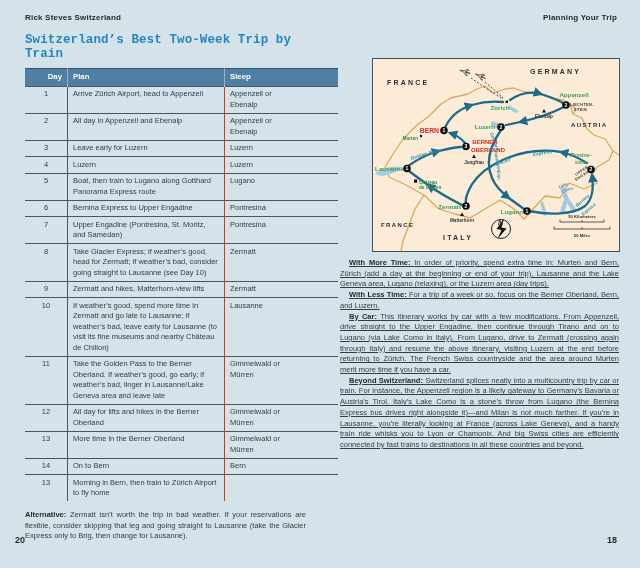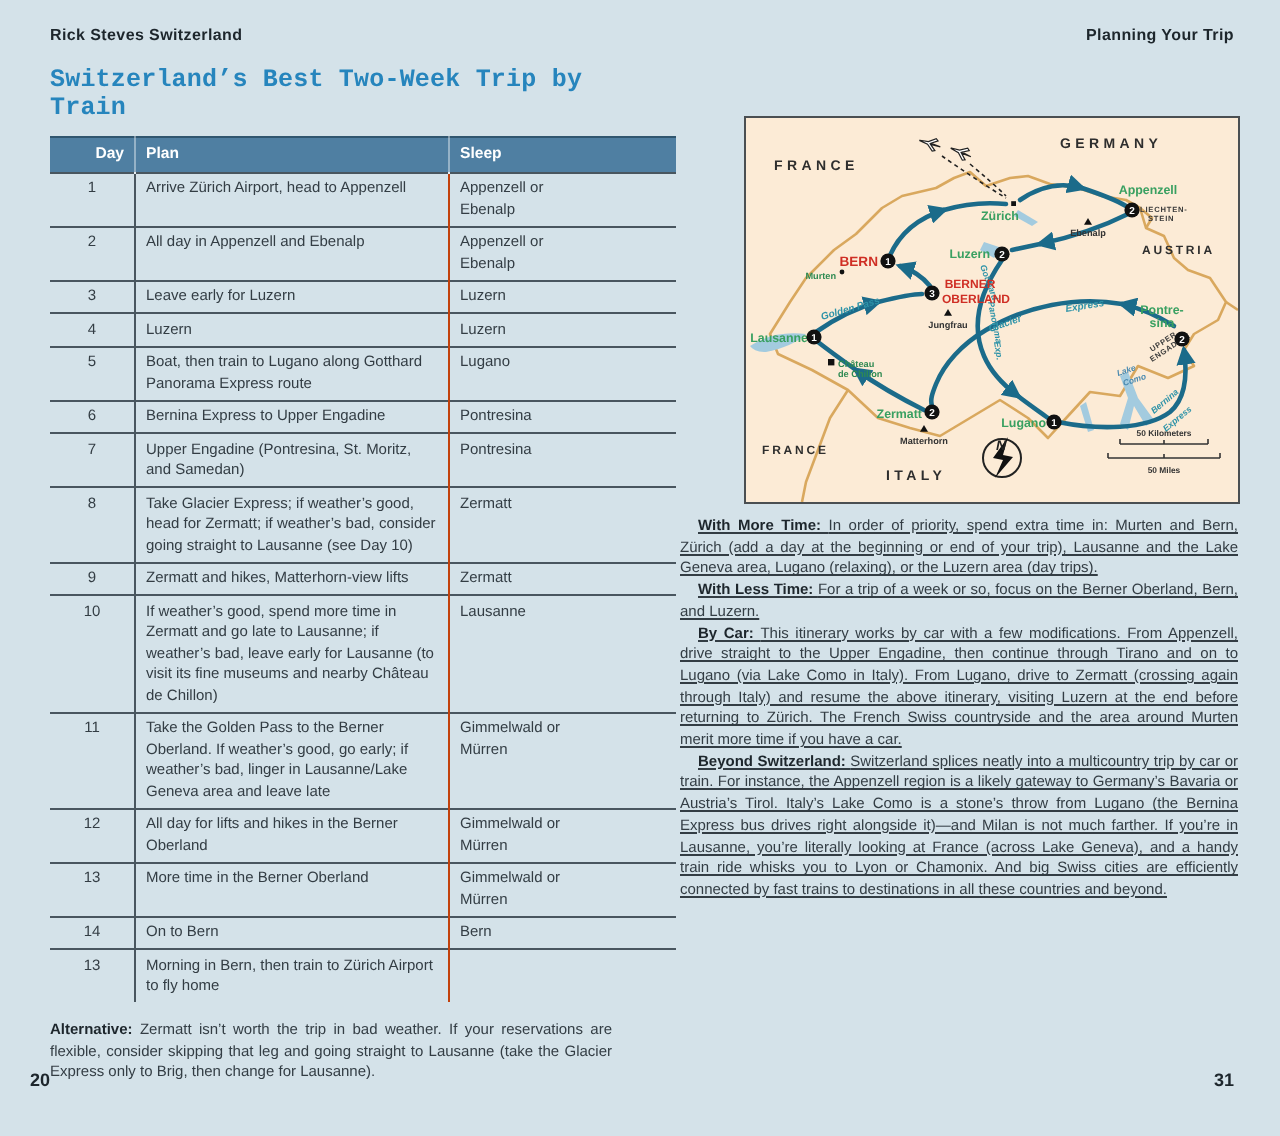--- a/index.html
+++ b/index.html
@@ -64,21 +64,21 @@
   .t-compass{font-size:7px;font-weight:bold;font-style:italic;fill:#222;}
   .route{stroke:#1b6b8a;stroke-width:2.3;fill:none;stroke-linecap:round;}
   .border-line{stroke:#d9a85e;stroke-width:1.3;fill:none;stroke-linejoin:round;}
 </style>
 </head>
 <body>
 
 <div class="running-head rh-left">Rick Steves Switzerland</div>
 <div class="running-head rh-right">Planning Your Trip</div>
 <div class="page-num pn-left">20</div>
-<div class="page-num pn-right">31</div>
+<div class="page-num pn-right">18</div>
 
 <div class="left-page">
   <h1 class="doc-title">Switzerland’s Best Two-Week Trip by Train</h1>
   <table class="itin">
     <thead>
       <tr>
         <th class="day">Day</th>
         <th class="plan">Plan</th>
         <th class="sleep">Sleep</th>
       </tr>

